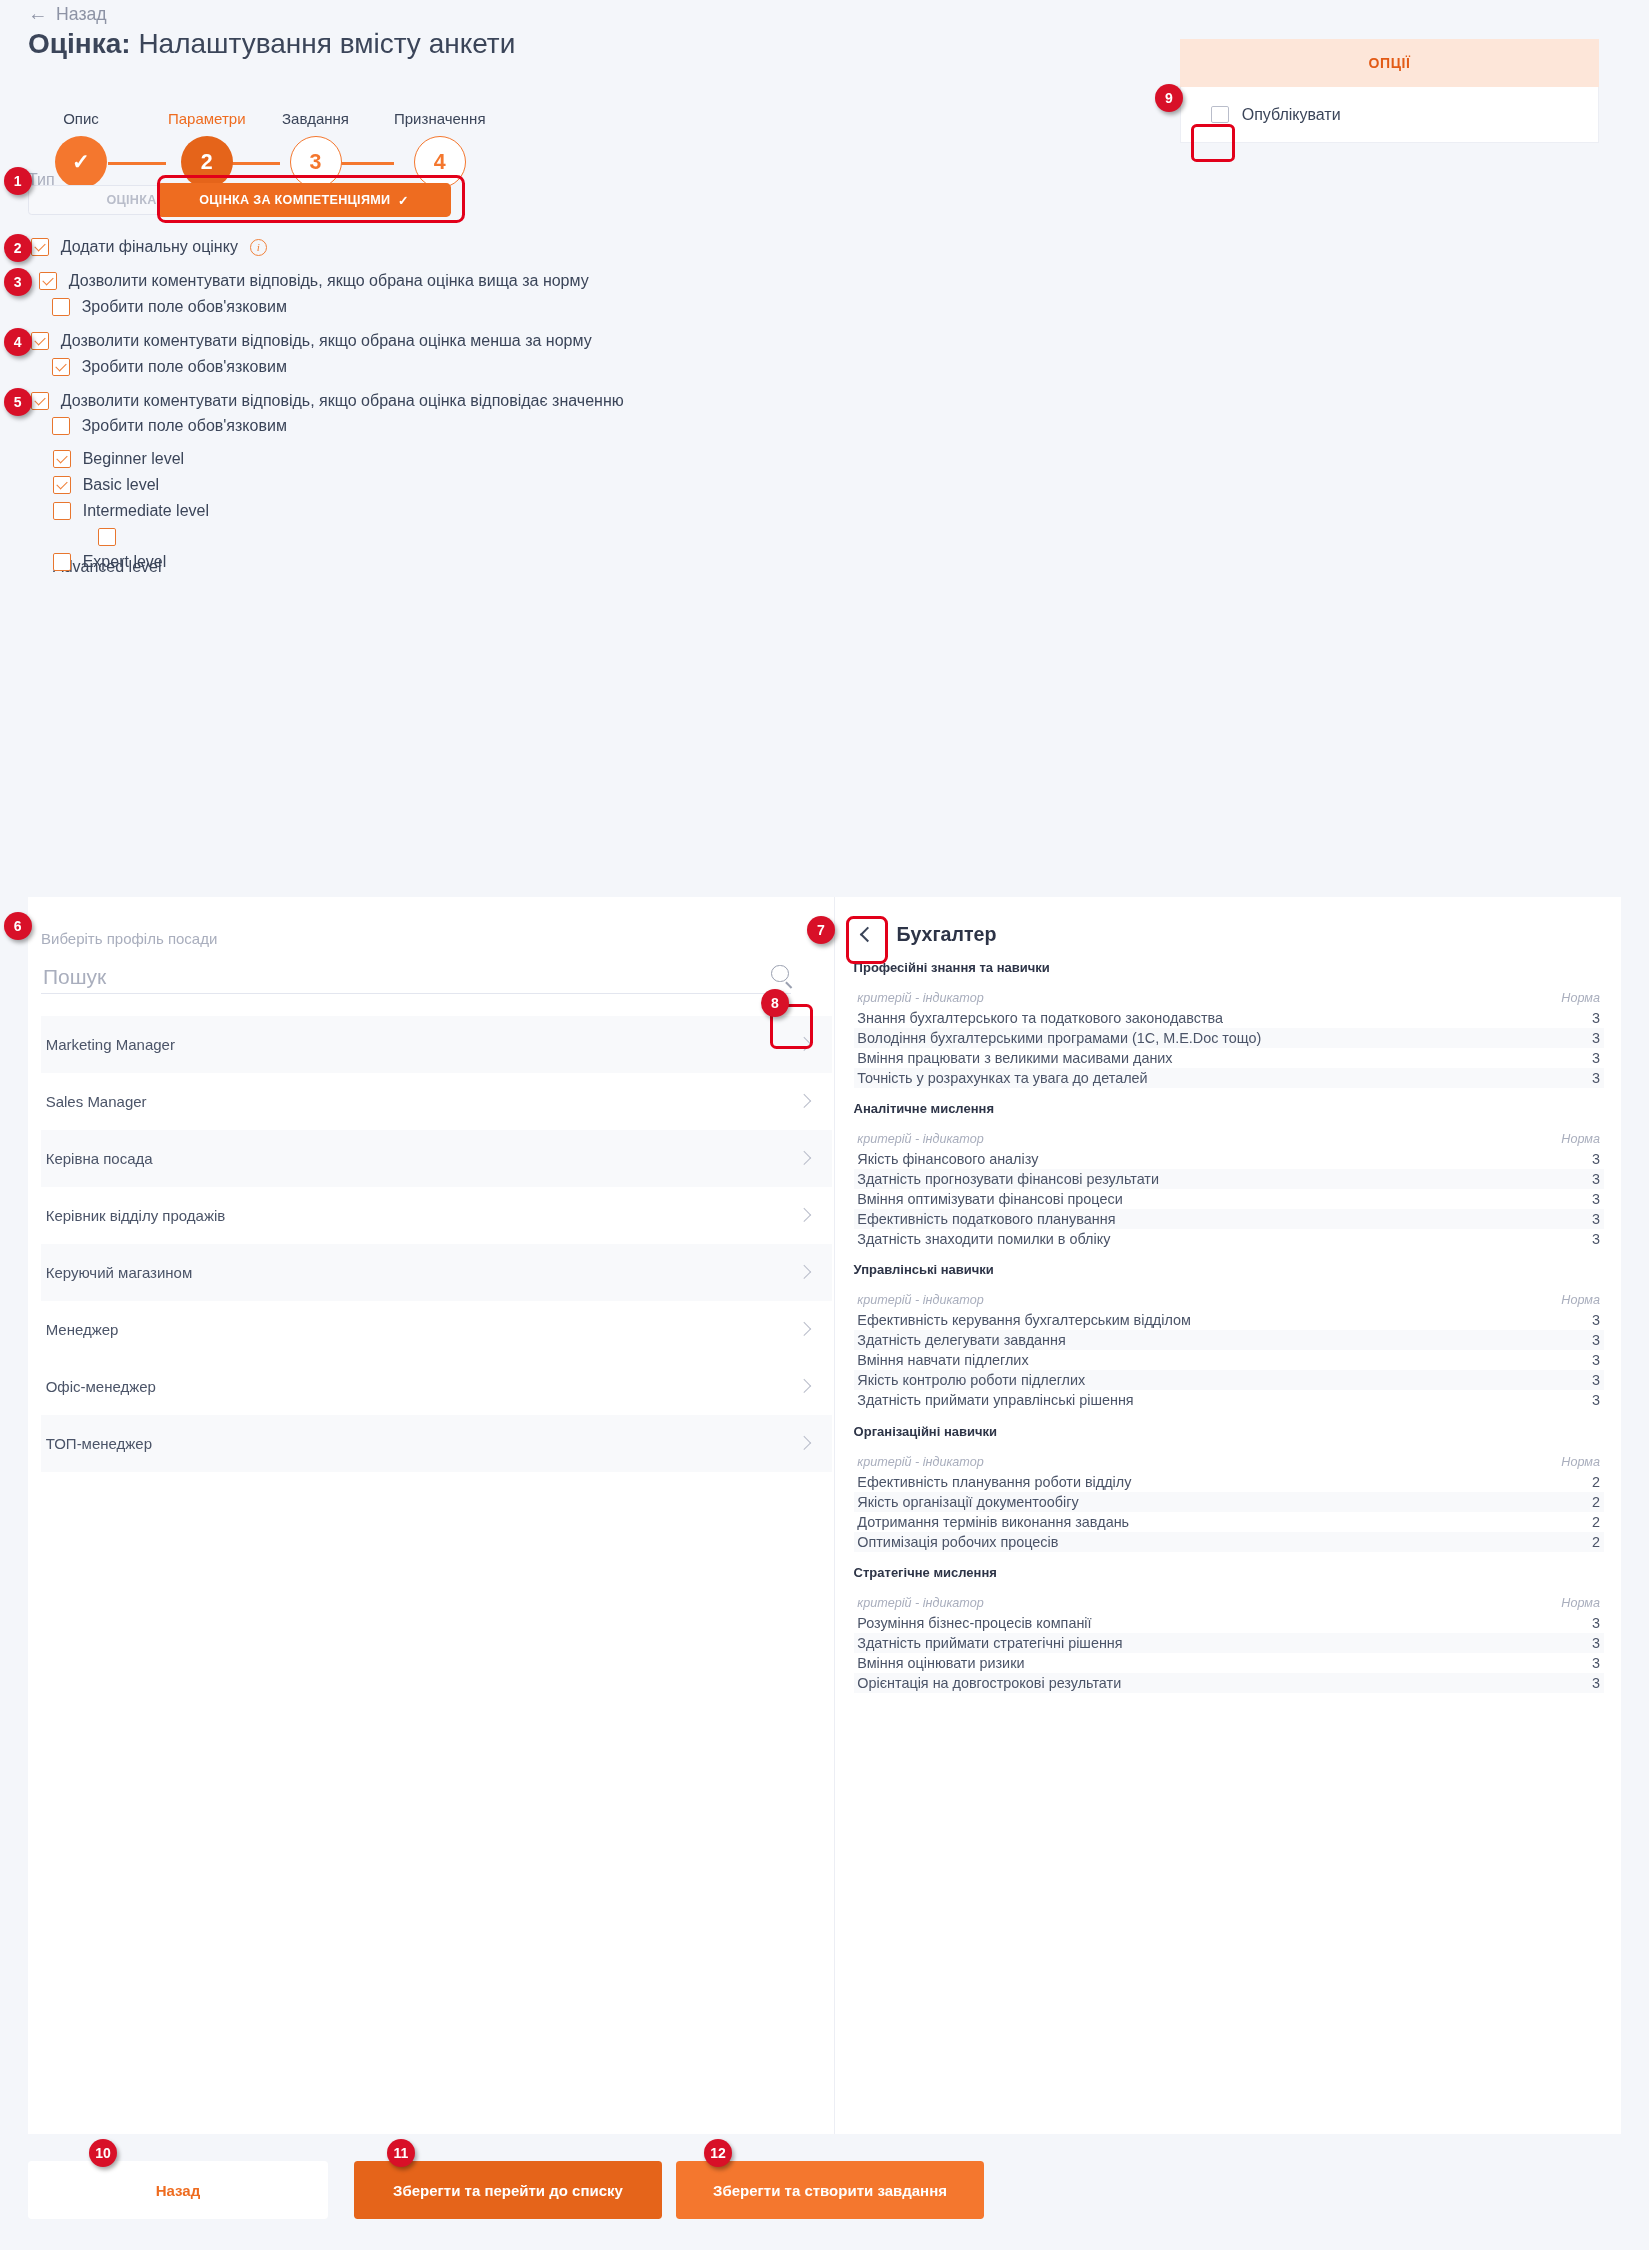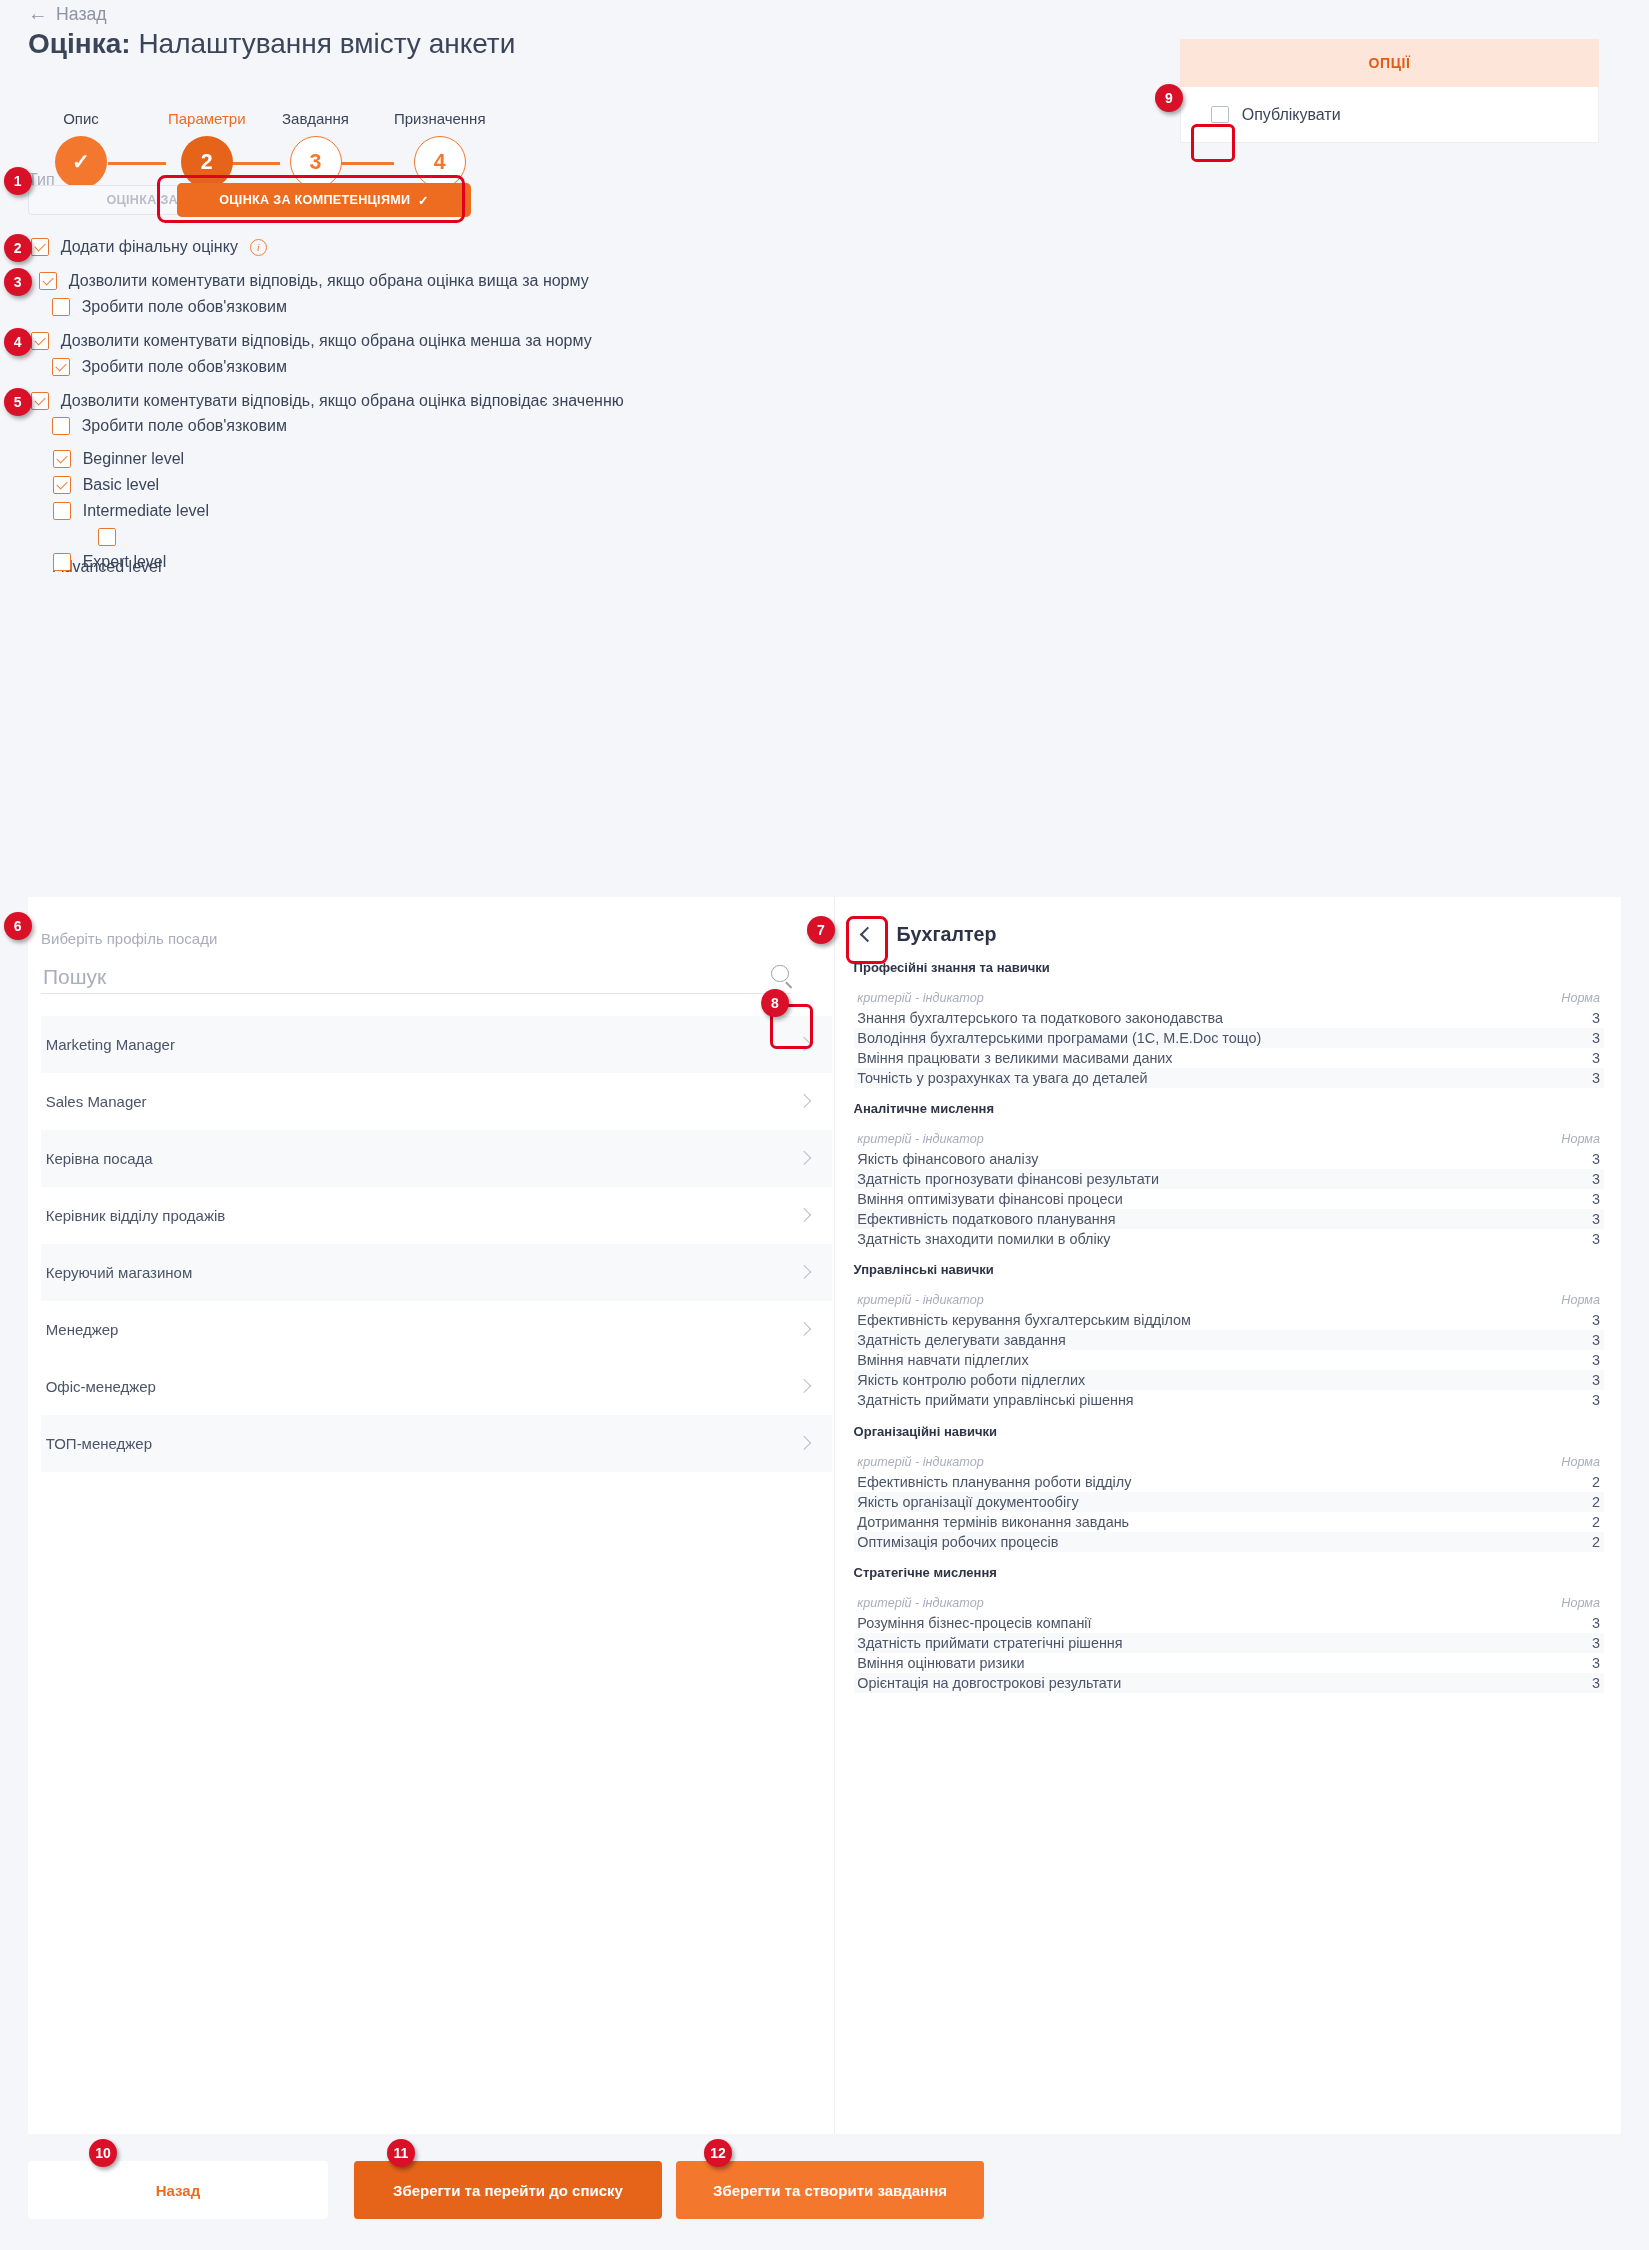--- a/index.html
+++ b/index.html
@@ -57,21 +57,21 @@
 
   
   .type-label{position:absolute;left:28px;top:171px;font-size:16px;color:#a9aebd;}
   .type-ghost{
     position:absolute;left:28px;top:185px;width:317px;height:30px;
     border:0.9px solid #e3e6ef;border-radius:3.7px;background:#f7f8fb;
     display:flex;align-items:center;justify-content:center;
     font-size:12.6px;font-weight:bold;letter-spacing:0.3px;color:#b9bdca;
   }
   .type-active{
-    position:absolute;left:177px;top:183px;width:294px;height:34px;
+    position:absolute;left:157px;top:183px;width:294px;height:34px;
     background:#ee6c20;border-radius:4.7px;color:#fff;
     display:flex;align-items:center;justify-content:center;gap:7.5px;
     font-size:12.6px;font-weight:bold;letter-spacing:0.3px;
   }
 
   
   .cbrow{position:absolute;display:flex;align-items:center;gap:12px;font-size:16px;}
   .cb{
     width:17.7px;height:17.7px;border:1.5px solid #e8762e;border-radius:1.9px;background:#fff;
     display:flex;align-items:center;justify-content:center;flex:0 0 auto;

